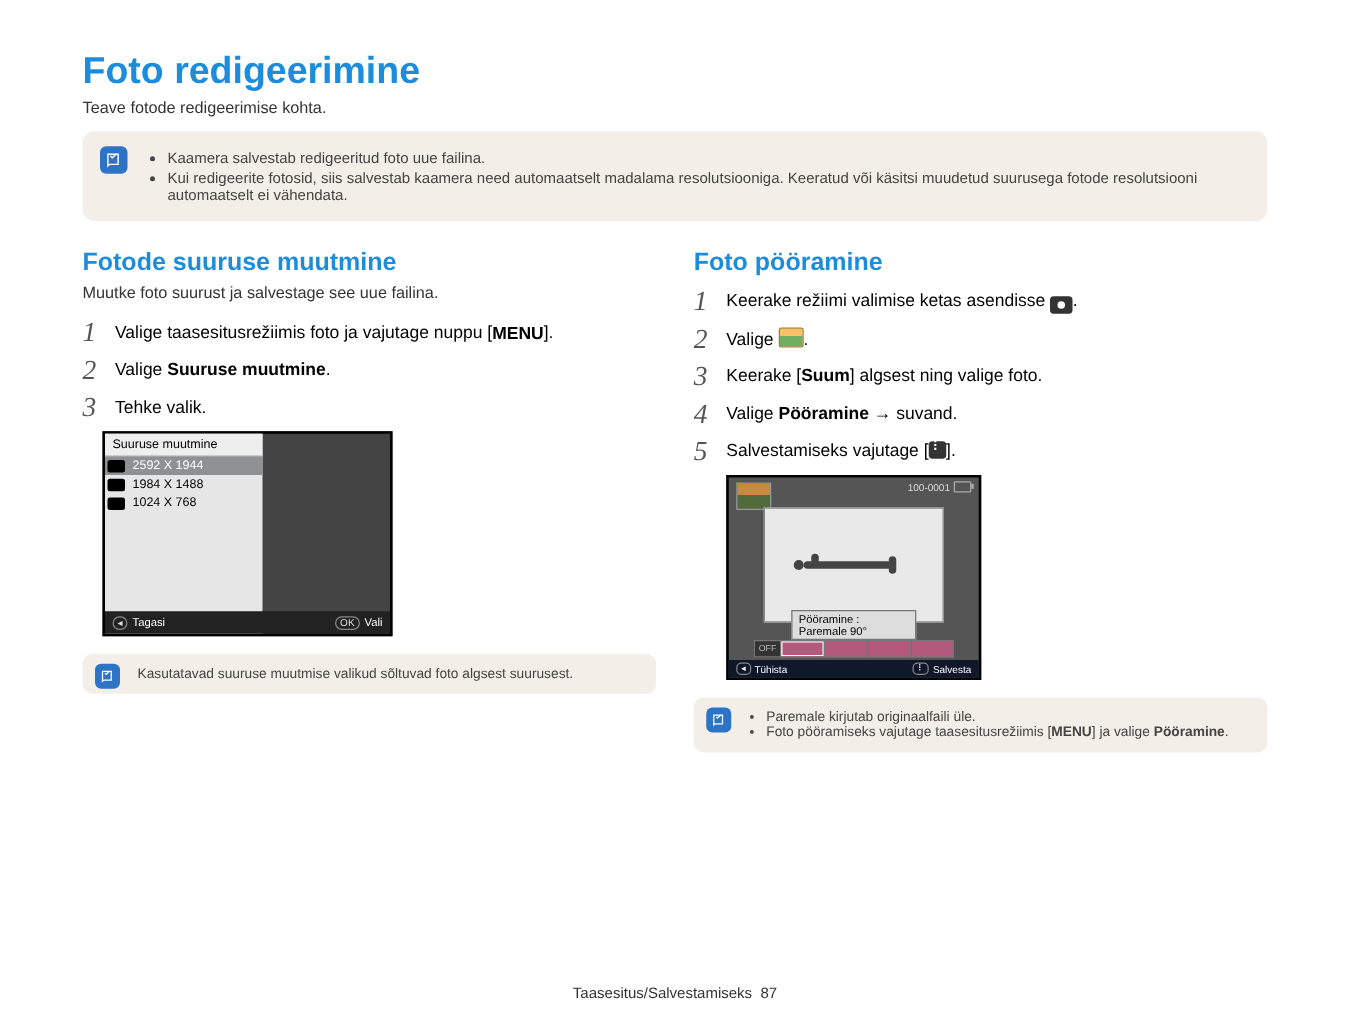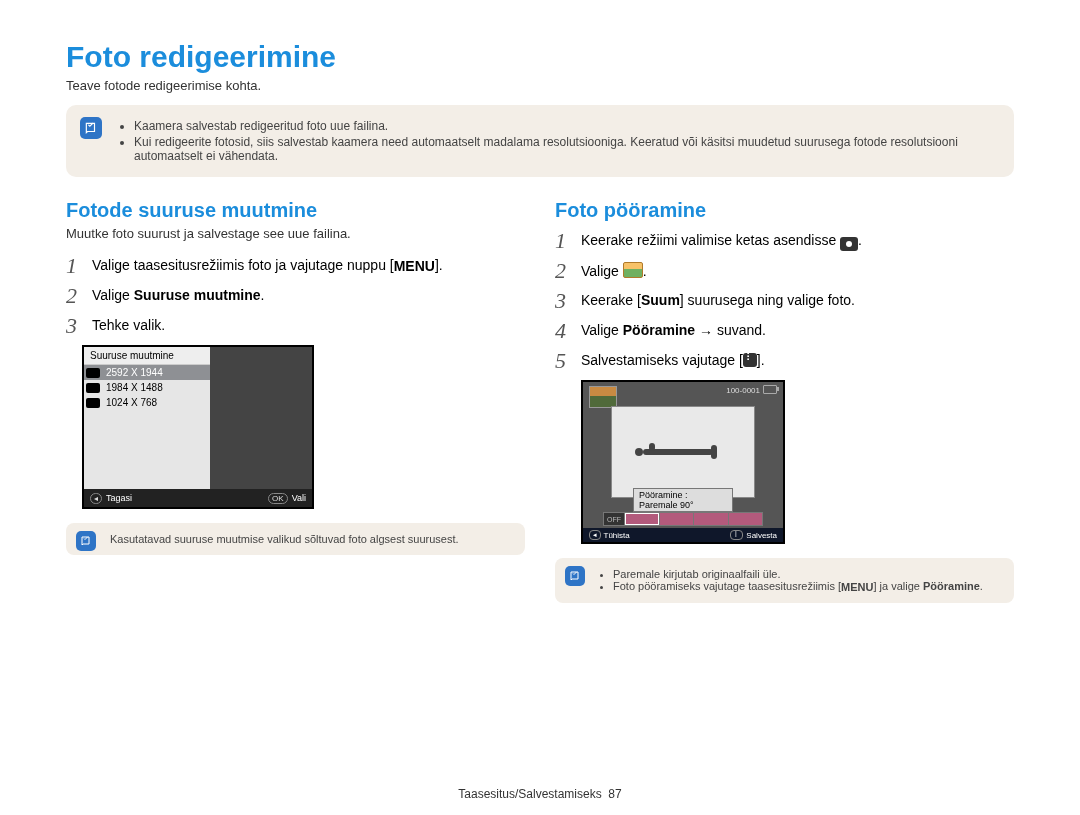--- a/index.html
+++ b/index.html
@@ -158,21 +158,21 @@
         </div>
         <div class="step">
           <div class="step-num">2</div>
           <div class="step-text">
             <span>Valige </span><span class="token-photo"></span><span>.</span>
           </div>
         </div>
         <div class="step">
           <div class="step-num">3</div>
           <div class="step-text">
-            <span>Keerake [</span><span class="bold">Suum</span><span>] suurusega ning valige foto.</span>
+            <span>Keerake [</span><span class="bold">Suum</span><span>] algsest ning valige foto.</span>
           </div>
         </div>
         <div class="step">
           <div class="step-num">4</div>
           <div class="step-text">
             <span>Valige </span><span class="bold">Pööramine</span><span> → suvand.</span>
           </div>
         </div>
         <div class="step">
           <div class="step-num">5</div>

